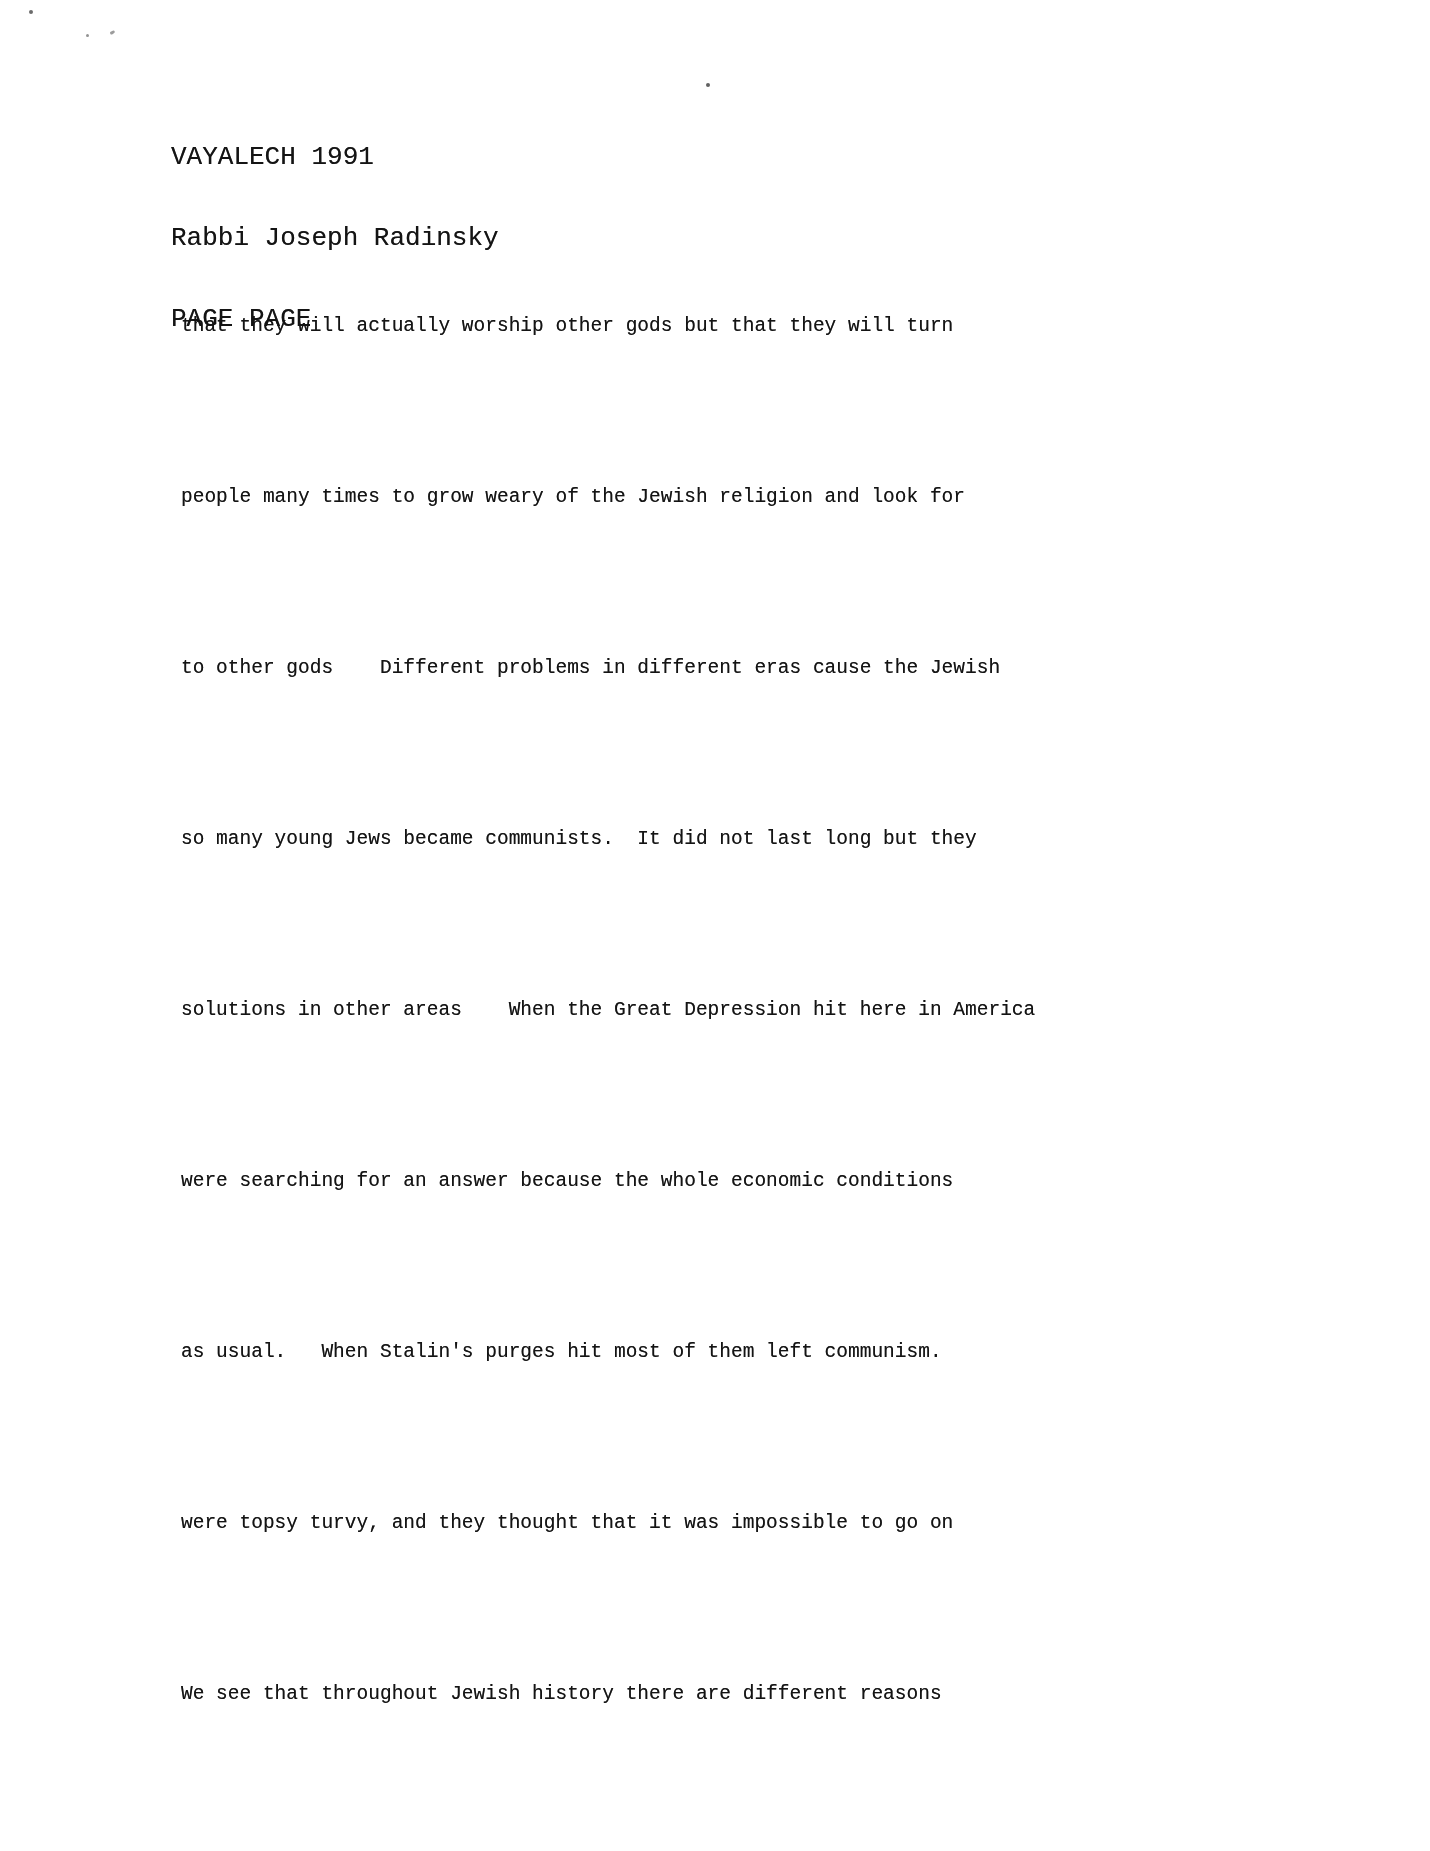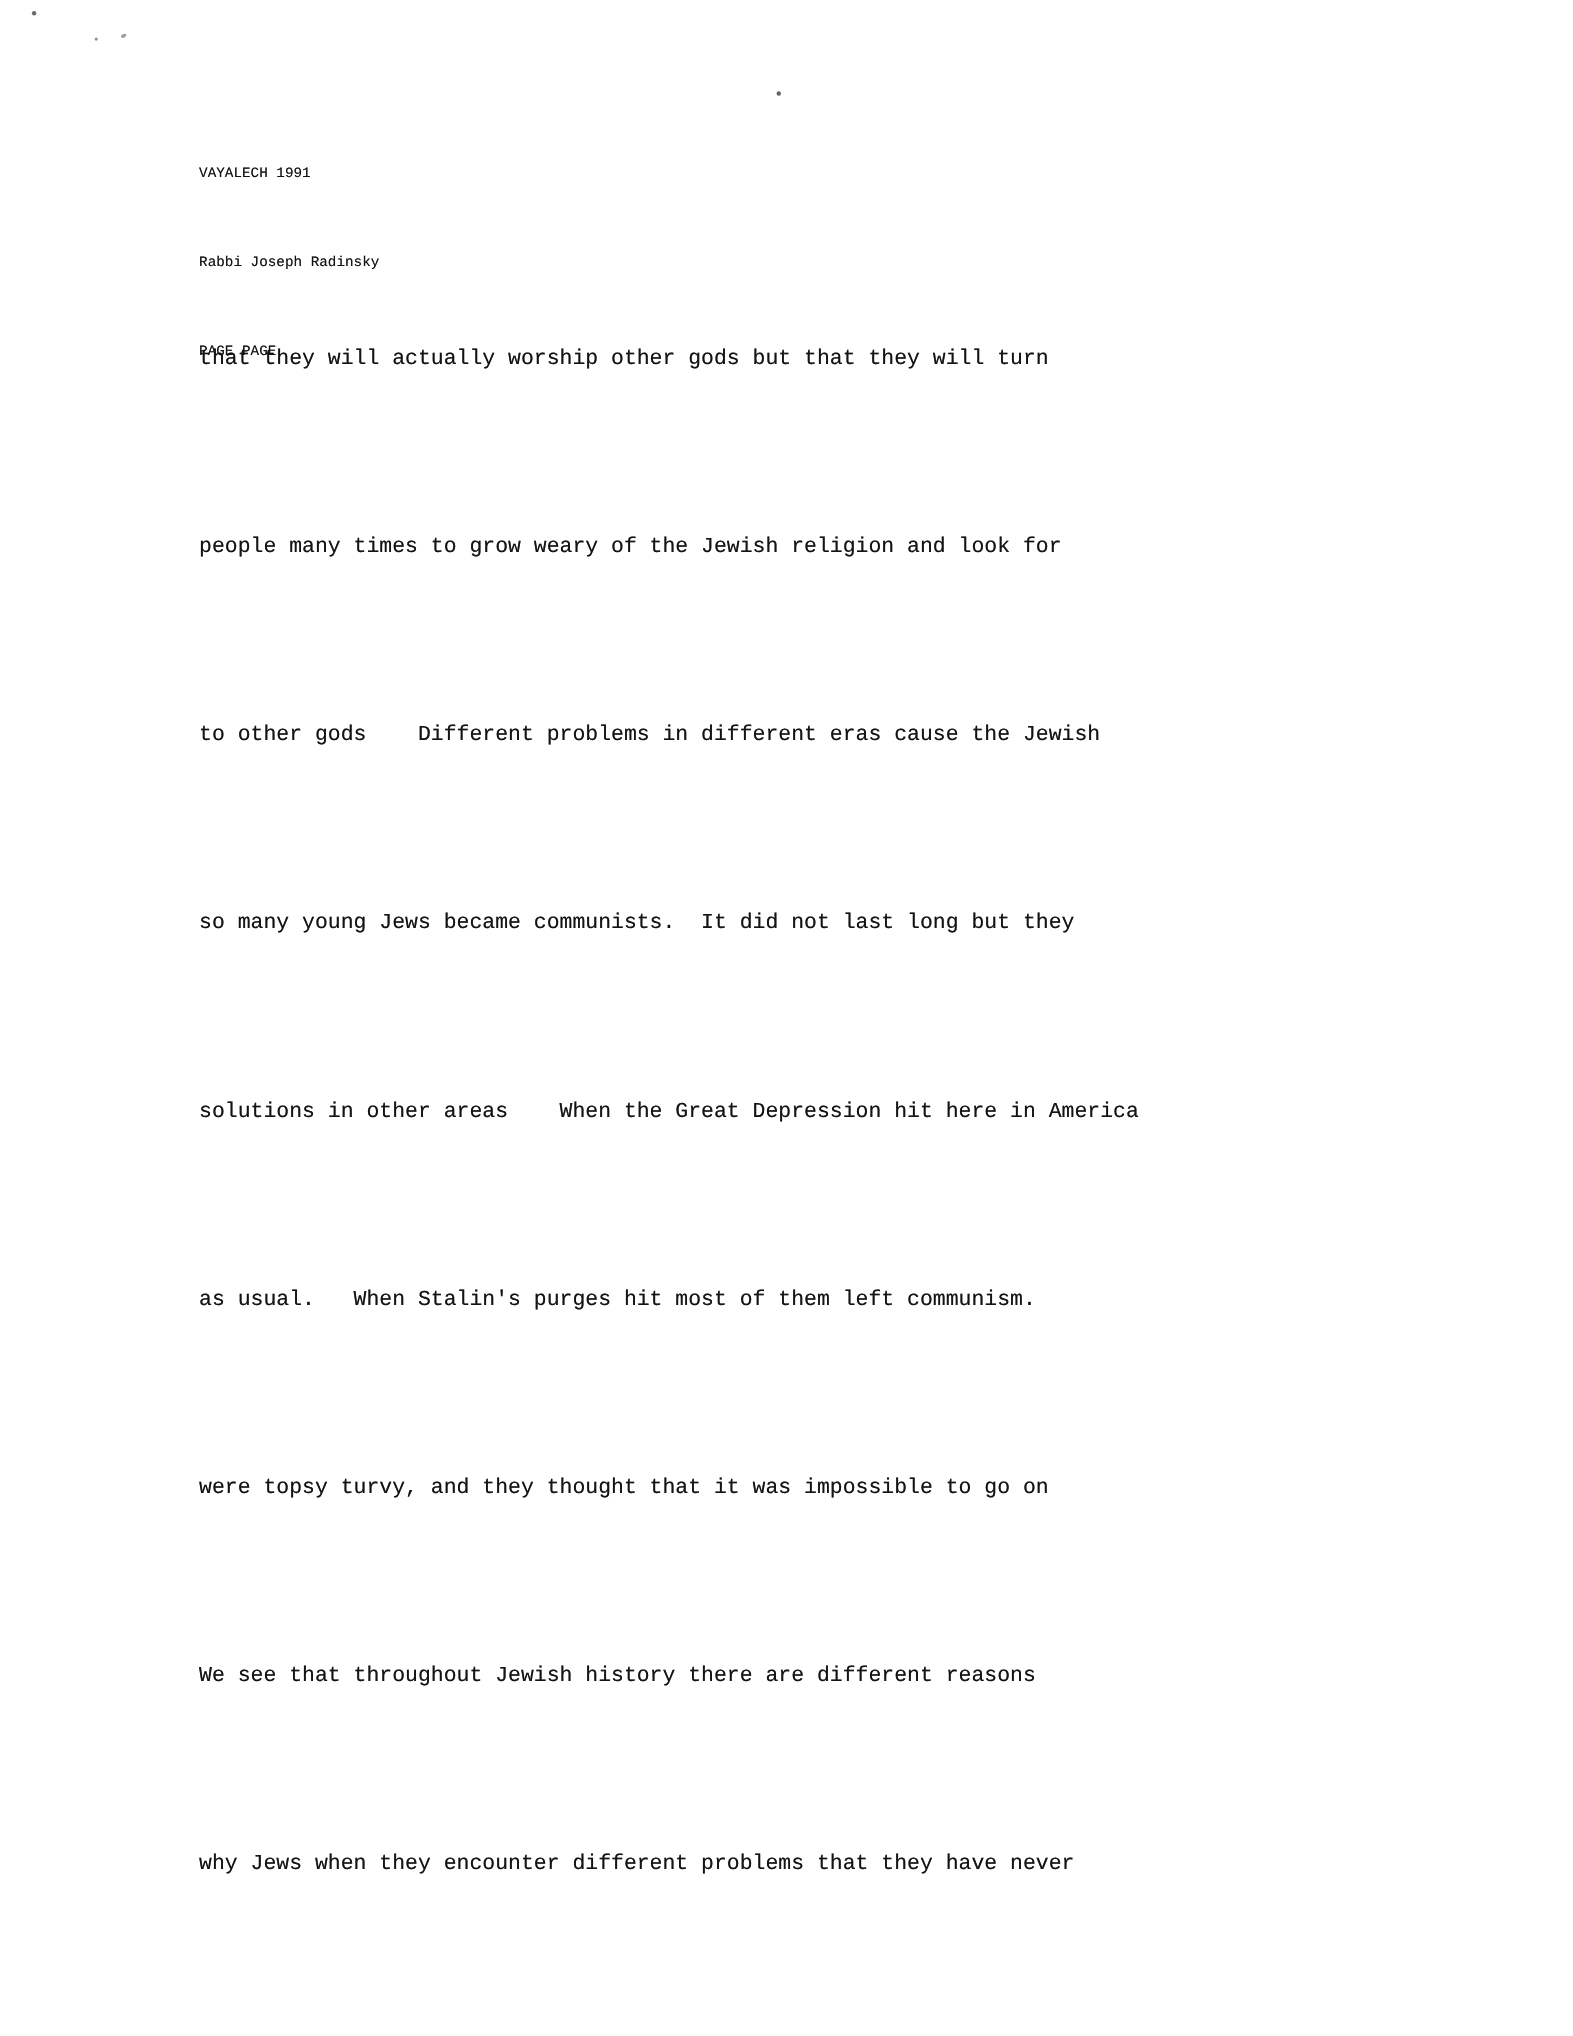--- a/index.html
+++ b/index.html
@@ -11,23 +11,23 @@
     position: relative;
     width: 1430px;
     height: 1851px;
     background: #ffffff;
     overflow: hidden;
     font-family: "Liberation Mono", "DejaVu Sans Mono", monospace;
     color: #141414;
   }
   .doc-header {
     position: absolute;
-    left: 181px;
+    left: 171px;
     top: 90px;
-    font-size: 13px;
+    font-size: 26px;
     line-height: 27px;
     white-space: pre;
     text-shadow: 0 0 0.5px rgba(0,0,0,0.55);
   }
   .doc-body {
     position: absolute;
     left: 181px;
     top: 184px;
     font-size: 19.5px;
     line-height: 57px;
@@ -62,20 +62,21 @@
     <span class="header-line">Rabbi Joseph Radinsky</span>
     <span class="header-line">PAGE PAGE</span>
   </header>
 
   <main class="doc-body">
     <span class="body-line">that they will actually worship other gods but that they will turn</span>
     <span class="body-line">people many times to grow weary of the Jewish religion and look for</span>
     <span class="body-line">to other gods    Different problems in different eras cause the Jewish</span>
     <span class="body-line">so many young Jews became communists.  It did not last long but they</span>
     <span class="body-line">solutions in other areas    When the Great Depression hit here in America</span>
+    <span class="body-line">were searching for an answer because the whole economic conditions</span>
     <span class="body-line">as usual.   When Stalin's purges hit most of them left communism.</span>
     <span class="body-line">were topsy turvy, and they thought that it was impossible to go on</span>
     <span class="body-line">We see that throughout Jewish history there are different reasons</span>
     <span class="body-line">why Jews when they encounter different problems that they have never</span>
     
     
     
     
     
     

